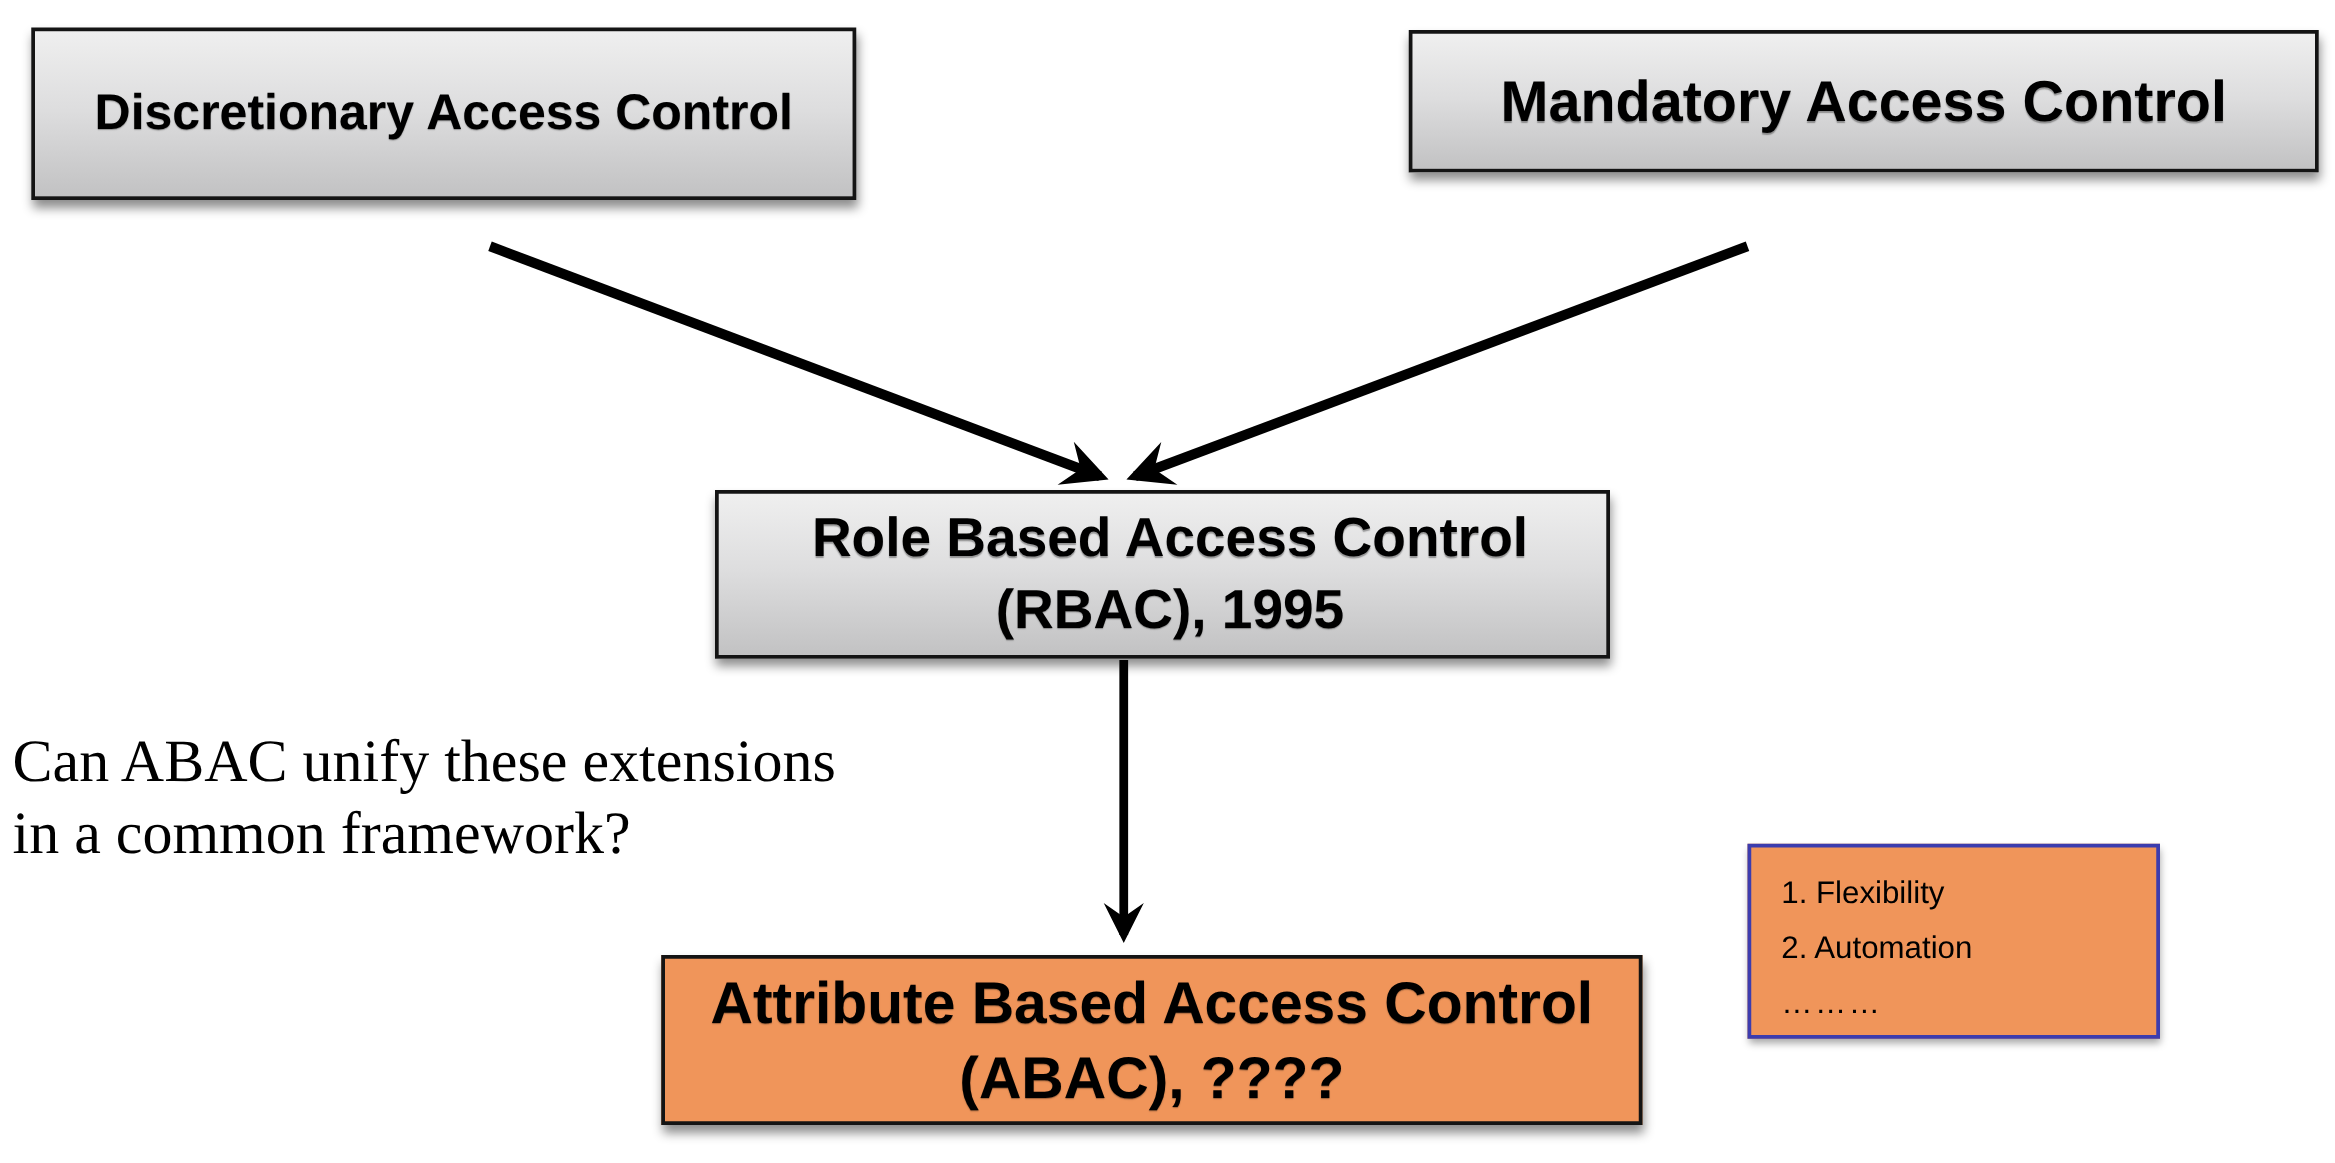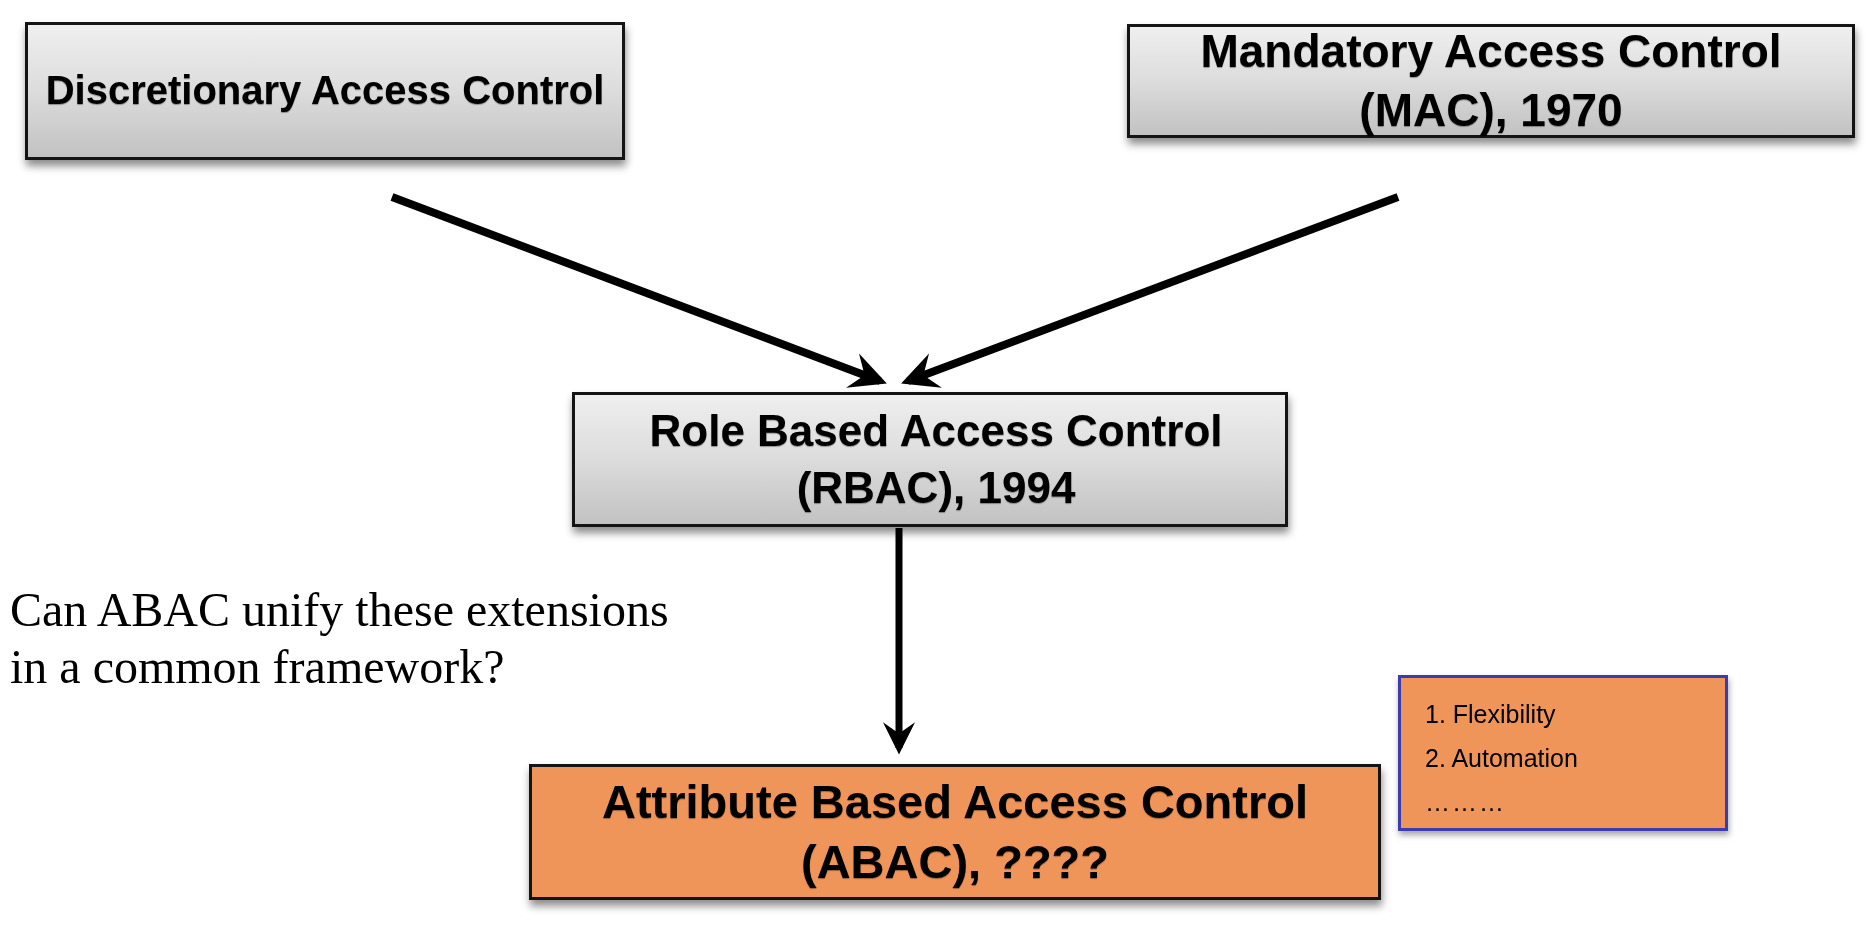--- a/index.html
+++ b/index.html
@@ -33,24 +33,24 @@
     z-index: 2;
   }
   .gray-box {
     background: linear-gradient(to bottom, #efefef 0%, #ddddde 48%, #c2c2c3 100%);
   }
   .orange-box {
     background: #f0955a;
   }
   .node-line { line-height: 1.28; }
 
-  #dac-box  { left: 25px;   top: 22px;  width: 600px; height: 138px; font-size: 40px; }
+  #dac-box  { left: 25px;   top: 22px;  width: 660px; height: 138px; font-size: 40px; }
   #mac-box  { left: 1127px; top: 24px;  width: 728px; height: 114px; font-size: 46px; }
   #rbac-box { left: 572px;  top: 392px; width: 716px; height: 135px; font-size: 44px; padding-left: 12px; }
-  #abac-box { left: 529px;  top: 764px; width: 852px; height: 136px; font-size: 47px; }
+  #abac-box { left: 529px;  top: 764px; width: 785px; height: 136px; font-size: 47px; }
 
   
   #question-text {
     position: absolute;
     left: 10px;
     top: 582px;
     font-size: 48px;
     line-height: 1.18;
     color: #000000;
     z-index: 2;
@@ -101,26 +101,25 @@
     <line x1="1398" y1="197" x2="908" y2="381" stroke="#000000" stroke-width="8" marker-end="url(#stealth)"></line>
     <line x1="899" y1="528" x2="899" y2="748" stroke="#000000" stroke-width="7" marker-end="url(#stealth)"></line>
   </svg>
 
   <div id="dac-box" class="node-box gray-box">
     <div class="node-line">Discretionary Access Control</div>
   </div>
 
   <div id="mac-box" class="node-box gray-box">
     <div class="node-line">Mandatory Access Control</div>
-    <div class="node-line">(MAC), 1970</div>
   </div>
 
   <div id="rbac-box" class="node-box gray-box">
     <div class="node-line">Role Based Access Control</div>
-    <div class="node-line">(RBAC), 1994</div>
+    <div class="node-line">(RBAC), 1995</div>
   </div>
 
   <div id="abac-box" class="node-box orange-box">
     <div class="node-line">Attribute Based Access Control</div>
     <div class="node-line">(ABAC), ????</div>
   </div>
 
   <div id="question-text">
     <div>Can ABAC unify these extensions</div>
     <div>in a common framework?</div>

